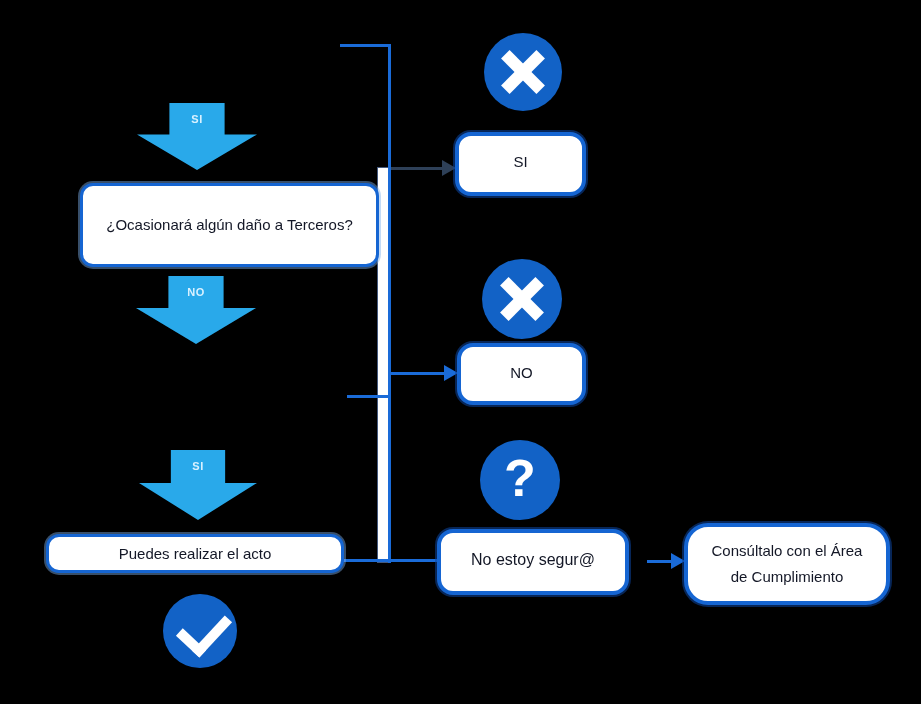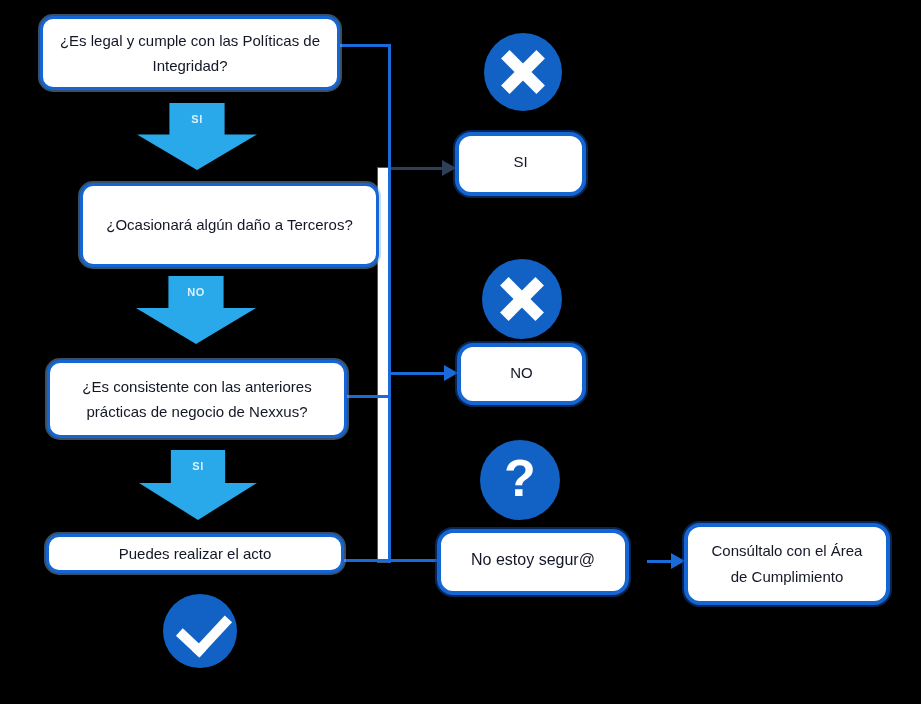--- a/index.html
+++ b/index.html
@@ -69,39 +69,33 @@
   <div class="head blue z4" style="left:444px;top:365px;"></div>
 
   <div class="line hline z4" style="left:347px;top:395px;width:44px;"></div>
 
   <div class="line hline z4" style="left:343px;top:559px;width:100px;"></div>
   <div class="head blue z4" style="left:441px;top:552px;"></div>
 
   <div class="line hline z4" style="left:647px;top:560px;width:26px;"></div>
   <div class="head blue z4" style="left:671px;top:553px;"></div>
 
-  <div class="node z5" style="left:40px;top:16px;width:300px;height:74px;">
-    <span>¿Es legal y cumple con las Políticas de Integridad?</span>
-  </div>
 
   <div class="blockarrow z5" style="left:137px;top:103px;width:120px;height:67px;">
     <span>SI</span>
   </div>
 
   <div class="node z5" style="left:44px;top:183px;width:299px;height:84px;margin-left:36px;">
     <span>¿Ocasionará algún daño a Terceros?</span>
   </div>
 
   <div class="blockarrow z5" style="left:136px;top:276px;width:120px;height:68px;">
     <span>NO</span>
   </div>
 
-  <div class="node z5" style="left:47px;top:360px;width:300px;height:78px;">
-    <span>¿Es consistente con las anteriores prácticas de negocio de Nexxus?</span>
-  </div>
 
   <div class="blockarrow z5" style="left:139px;top:450px;width:118px;height:70px;">
     <span>SI</span>
   </div>
 
   <div class="node z5" style="left:46px;top:534px;width:298px;height:39px;">
     <span>Puedes realizar el acto</span>
   </div>
 
   <div class="circle z5" style="left:163px;top:594px;width:74px;height:74px;">
@@ -127,17 +121,17 @@
   </div>
 
   <div class="circle z5" style="left:480px;top:440px;width:80px;height:80px;">
     <div class="qmark">?</div>
   </div>
 
   <div class="node answer z5" style="left:437px;top:529px;width:192px;height:66px;font-size:16px;">
     <span>No estoy segur@</span>
   </div>
 
-  <div class="node action-node z5" style="left:684px;top:523px;width:206px;height:82px;border-width:4px;border-radius:16px;box-shadow:0 0 0 2px rgba(12,70,160,.55);align-items:center;">
+  <div class="node action-node z5" style="left:684px;top:523px;width:206px;height:82px;border-width:4px;border-radius:24px;box-shadow:0 0 0 2px rgba(12,70,160,.55);align-items:center;">
     <span>Consúltalo con el Área de Cumplimiento</span>
   </div>
 
 </div>
 
 </body></html>

